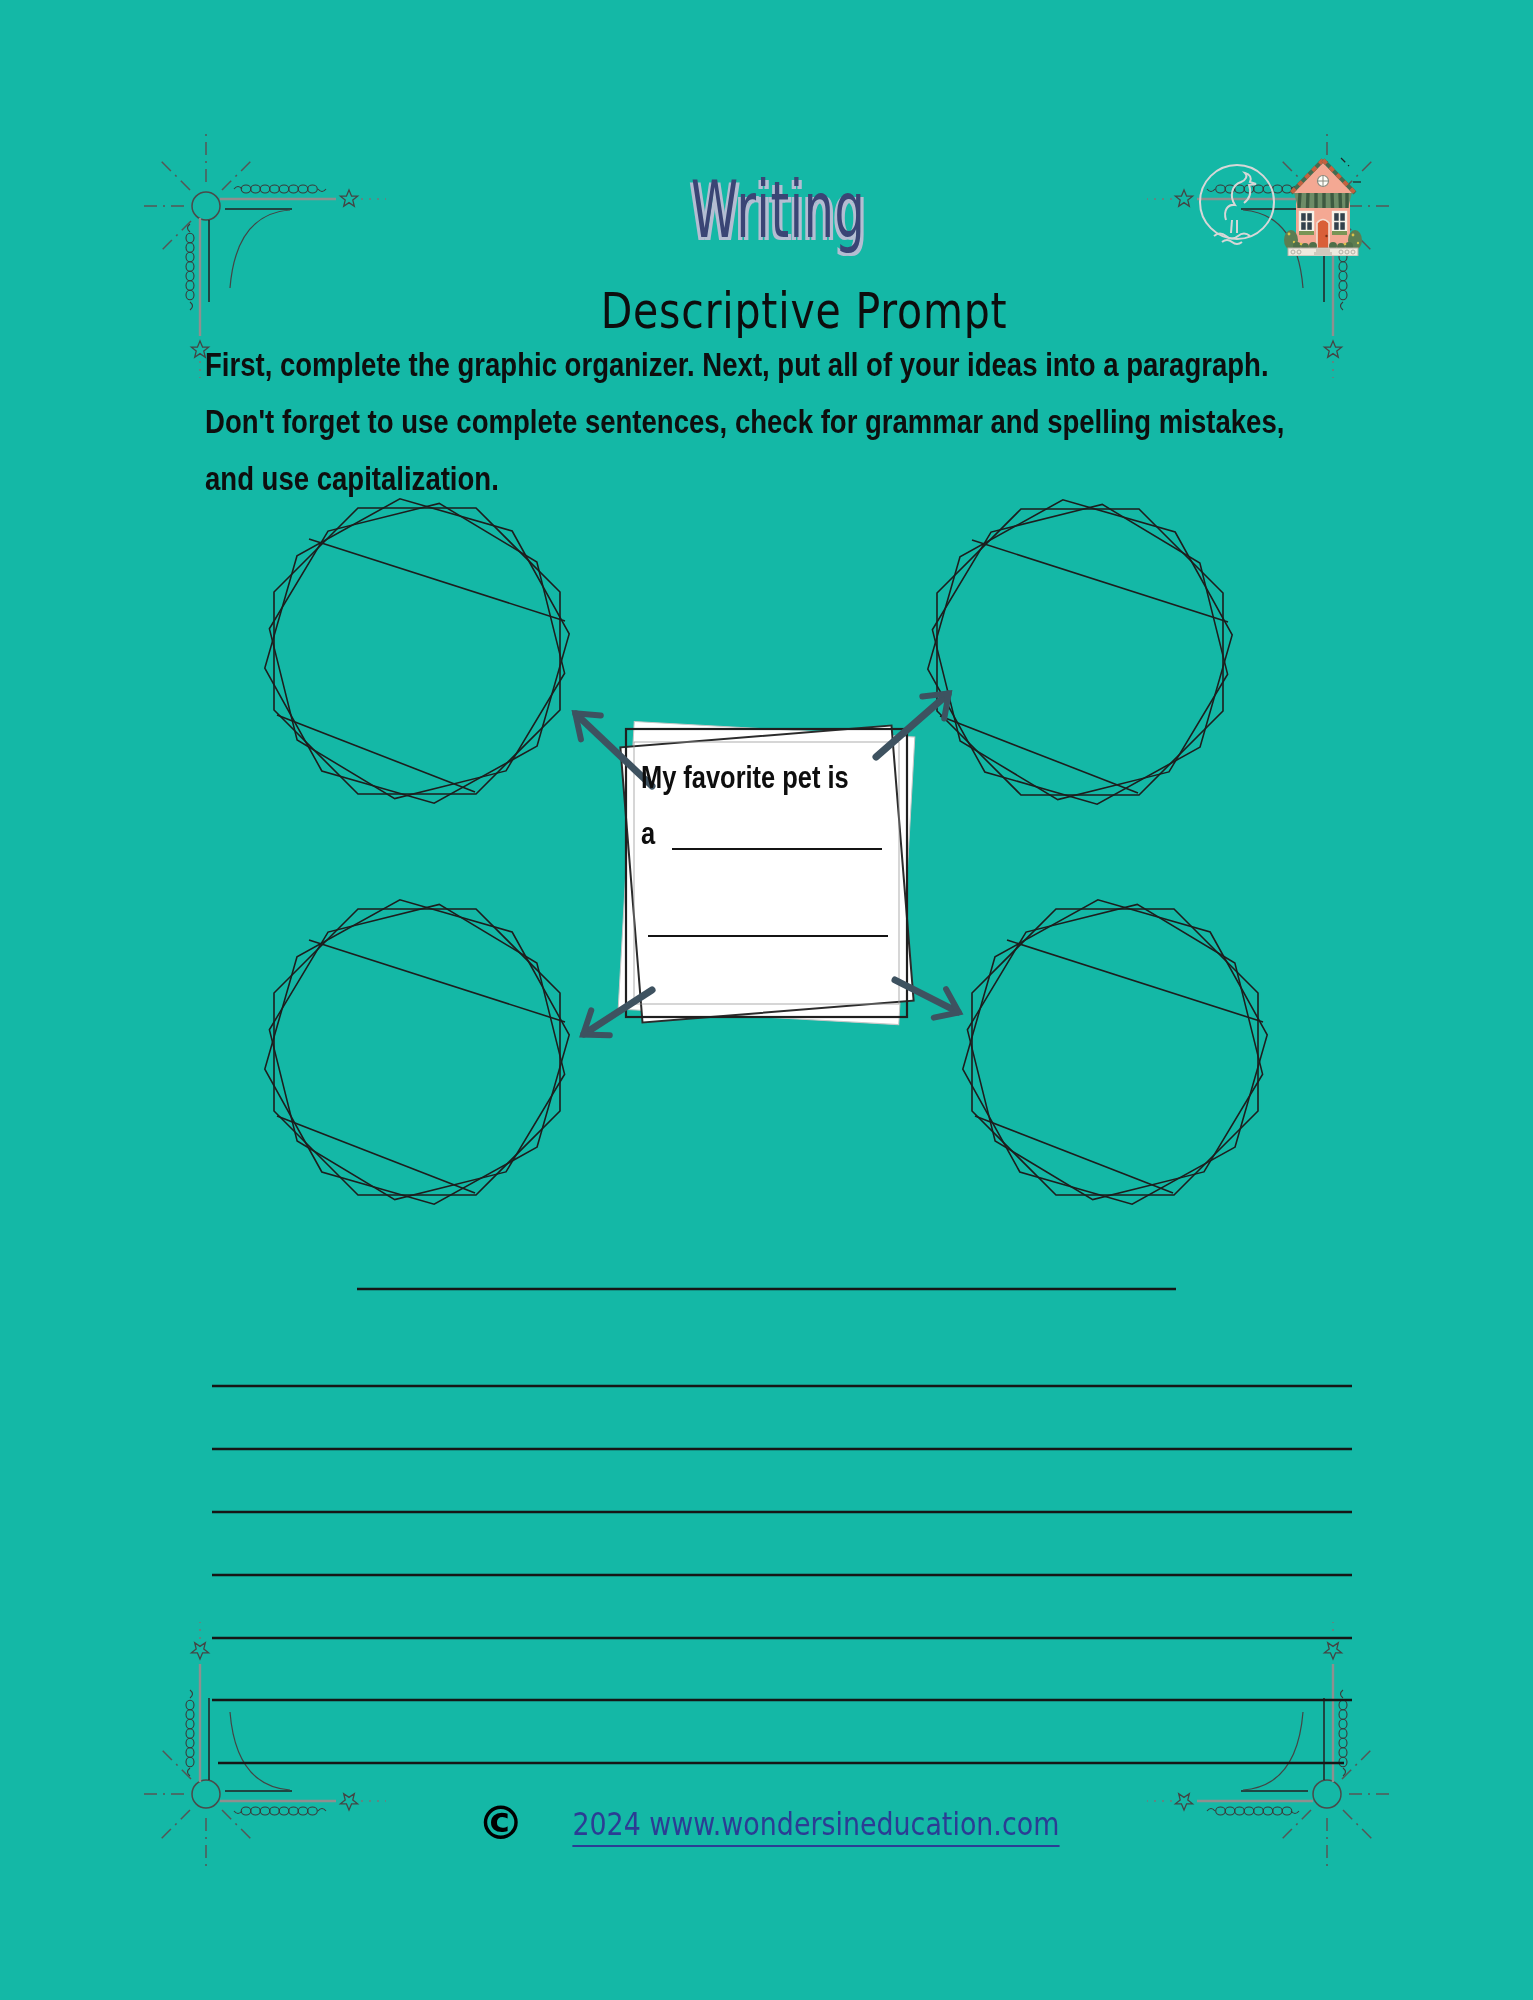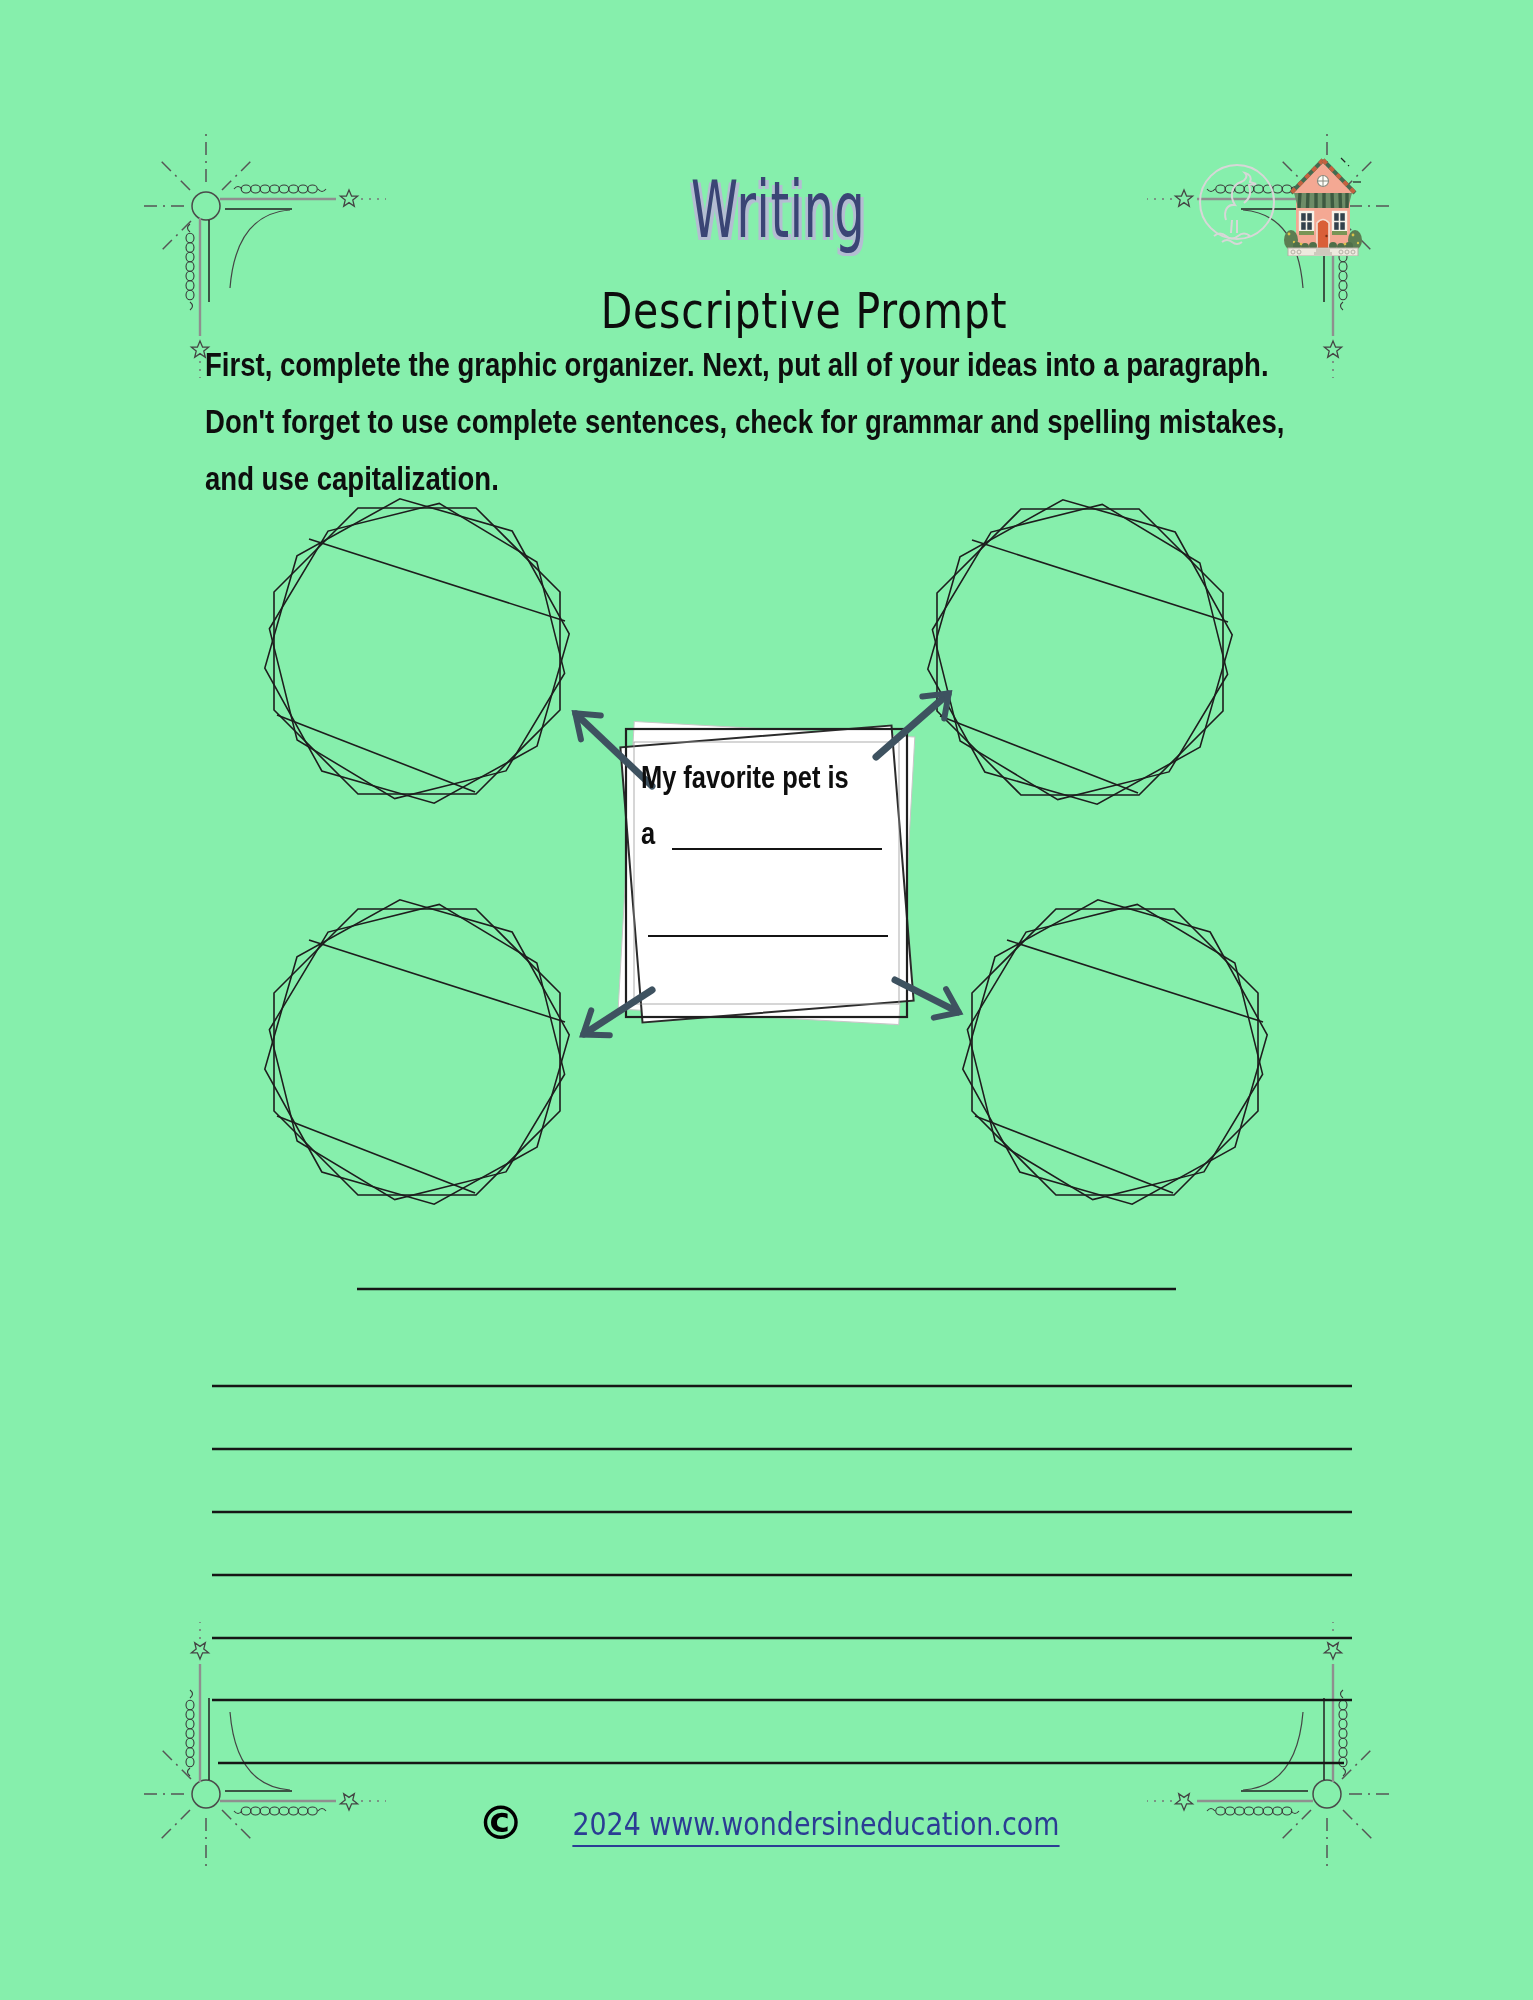--- a/index.html
+++ b/index.html
@@ -1,18 +1,18 @@
 <!DOCTYPE html>
 <html style="--arrow: #3e5260; --title-ink: #3a4575; --title-shadow: #b4bdd2; --link: #2b3d94; --ink: #111111; --house-body: #f4a893; --house-door: #d95f38; --awning-green: #3d5a40; --bush-green: #5c7d52;"><head>
 <meta charset="utf-8">
 <style>
   html,body{margin:0;padding:0;background:#ffffff;}
   .page{
     position:relative;width:1533px;height:2000px;margin:0 auto;
-    background:#86efac;overflow:hidden;
+    background:#14b8a6;overflow:hidden;
     font-family:"Liberation Sans",sans-serif;color:#111;
   }
   .abs{position:absolute;}
   svg{display:block;}
 
   
   .title{
     left:0;right:0;top:168px;text-align:center;
     font-family:"DejaVu Sans",sans-serif;
     font-size:72px;font-weight:400;letter-spacing:1px;

